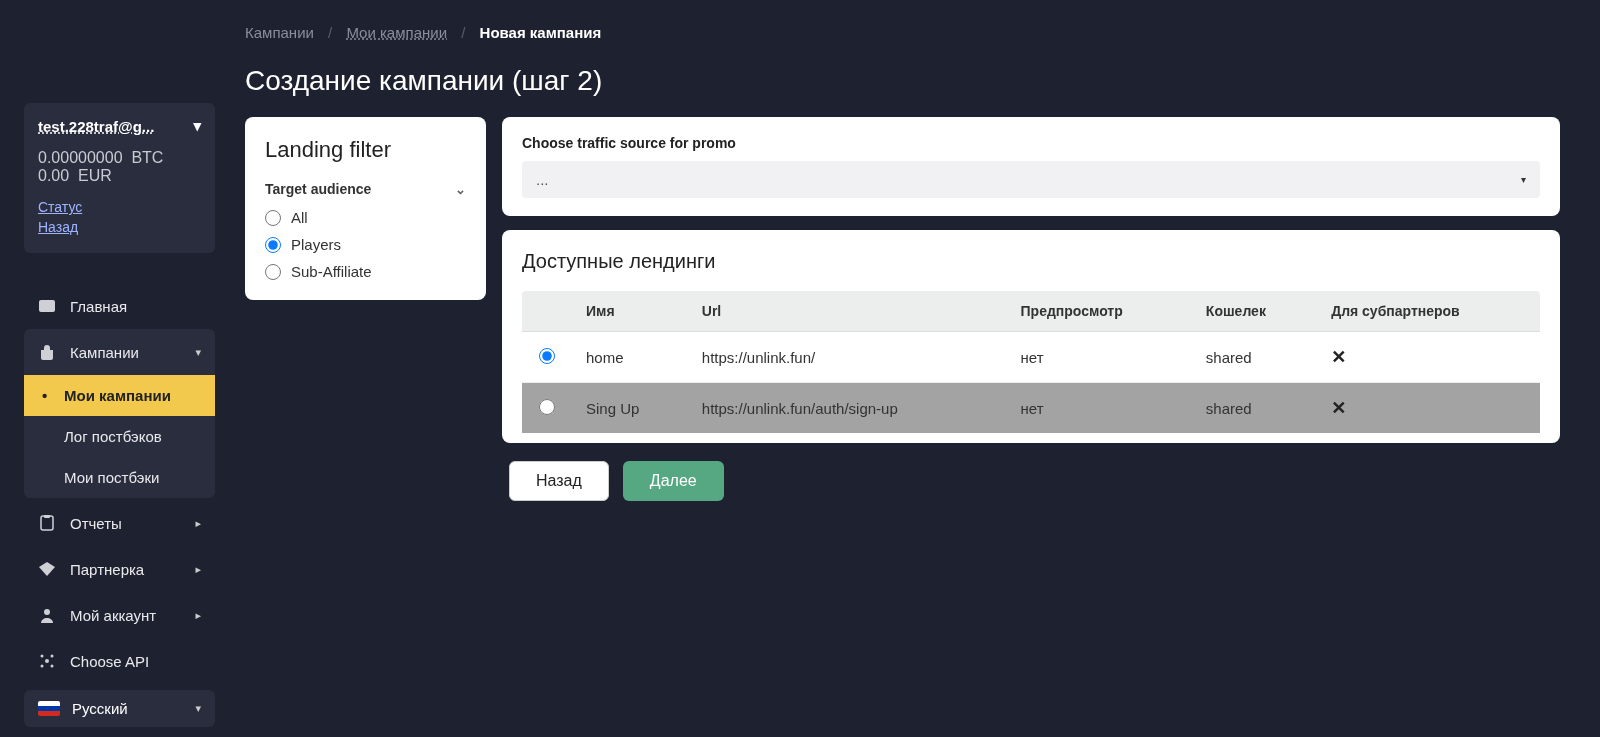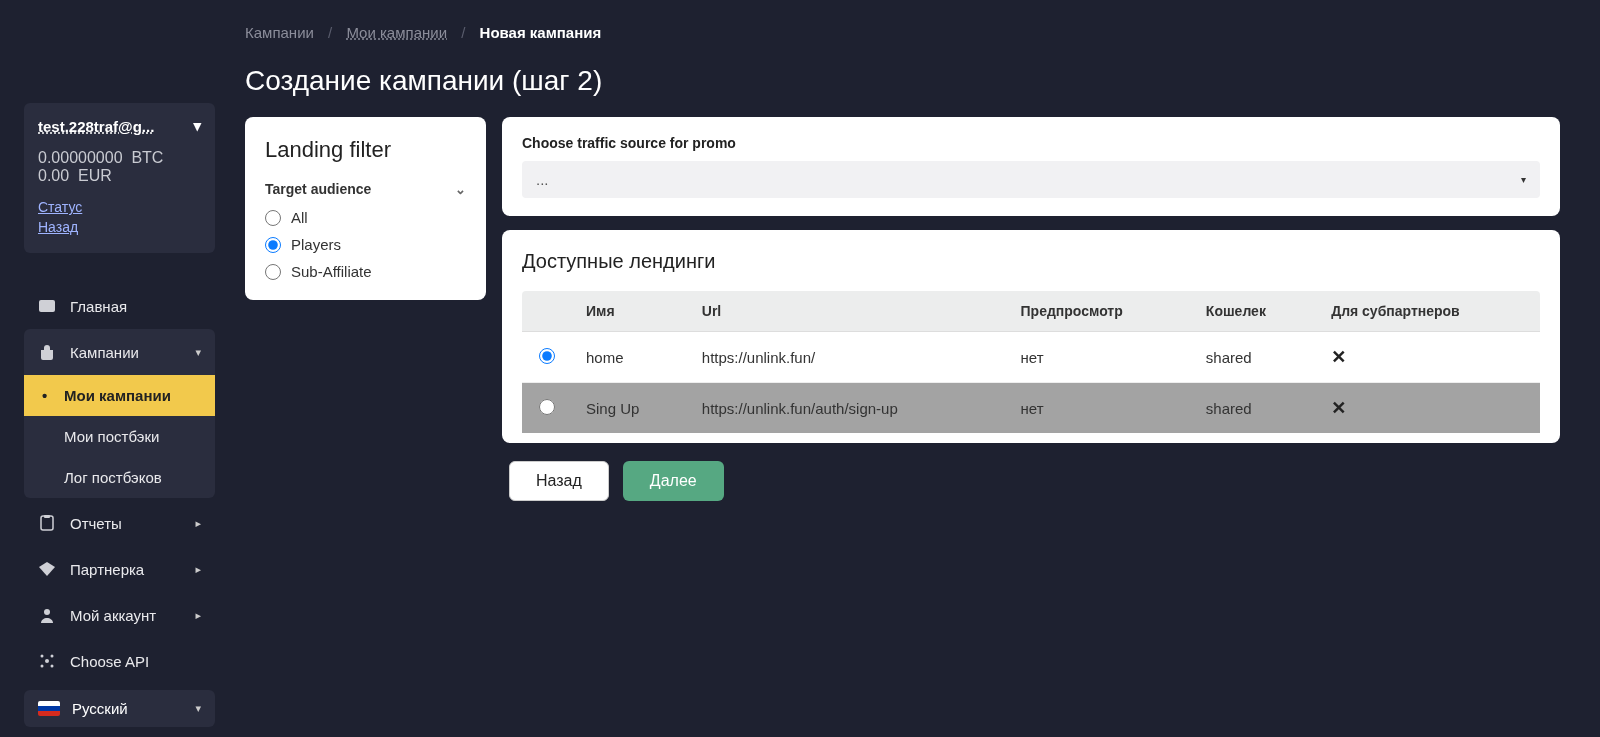--- a/index.html
+++ b/index.html
@@ -222,24 +222,24 @@
           </svg>
       </span>
       <span>Кампании</span>
       <span class="arrow">▾</span>
     </div>
     <div class="subnav">
       <div class="subnav-item active sub-active-dot">
         <span>Мои кампании</span>
       </div>
       <div class="subnav-item">
+        <span>Лог постбэков</span>
+      </div>
+      <div class="subnav-item">
         <span>Мои постбэки</span>
-      </div>
-      <div class="subnav-item">
-        <span>Лог постбэков</span>
       </div>
     </div>
 
     <div class="nav-item">
       <span class="nav-icon">
         <svg width="14" height="16" viewBox="0 0 14 16">
             <rect x="1" y="1" width="12" height="14" rx="2" fill="none" stroke="#cfd0d6" stroke-width="1.5"></rect>
             <rect x="4" y="0" width="6" height="3" rx="1" fill="#cfd0d6"></rect>
           </svg>
       </span>

